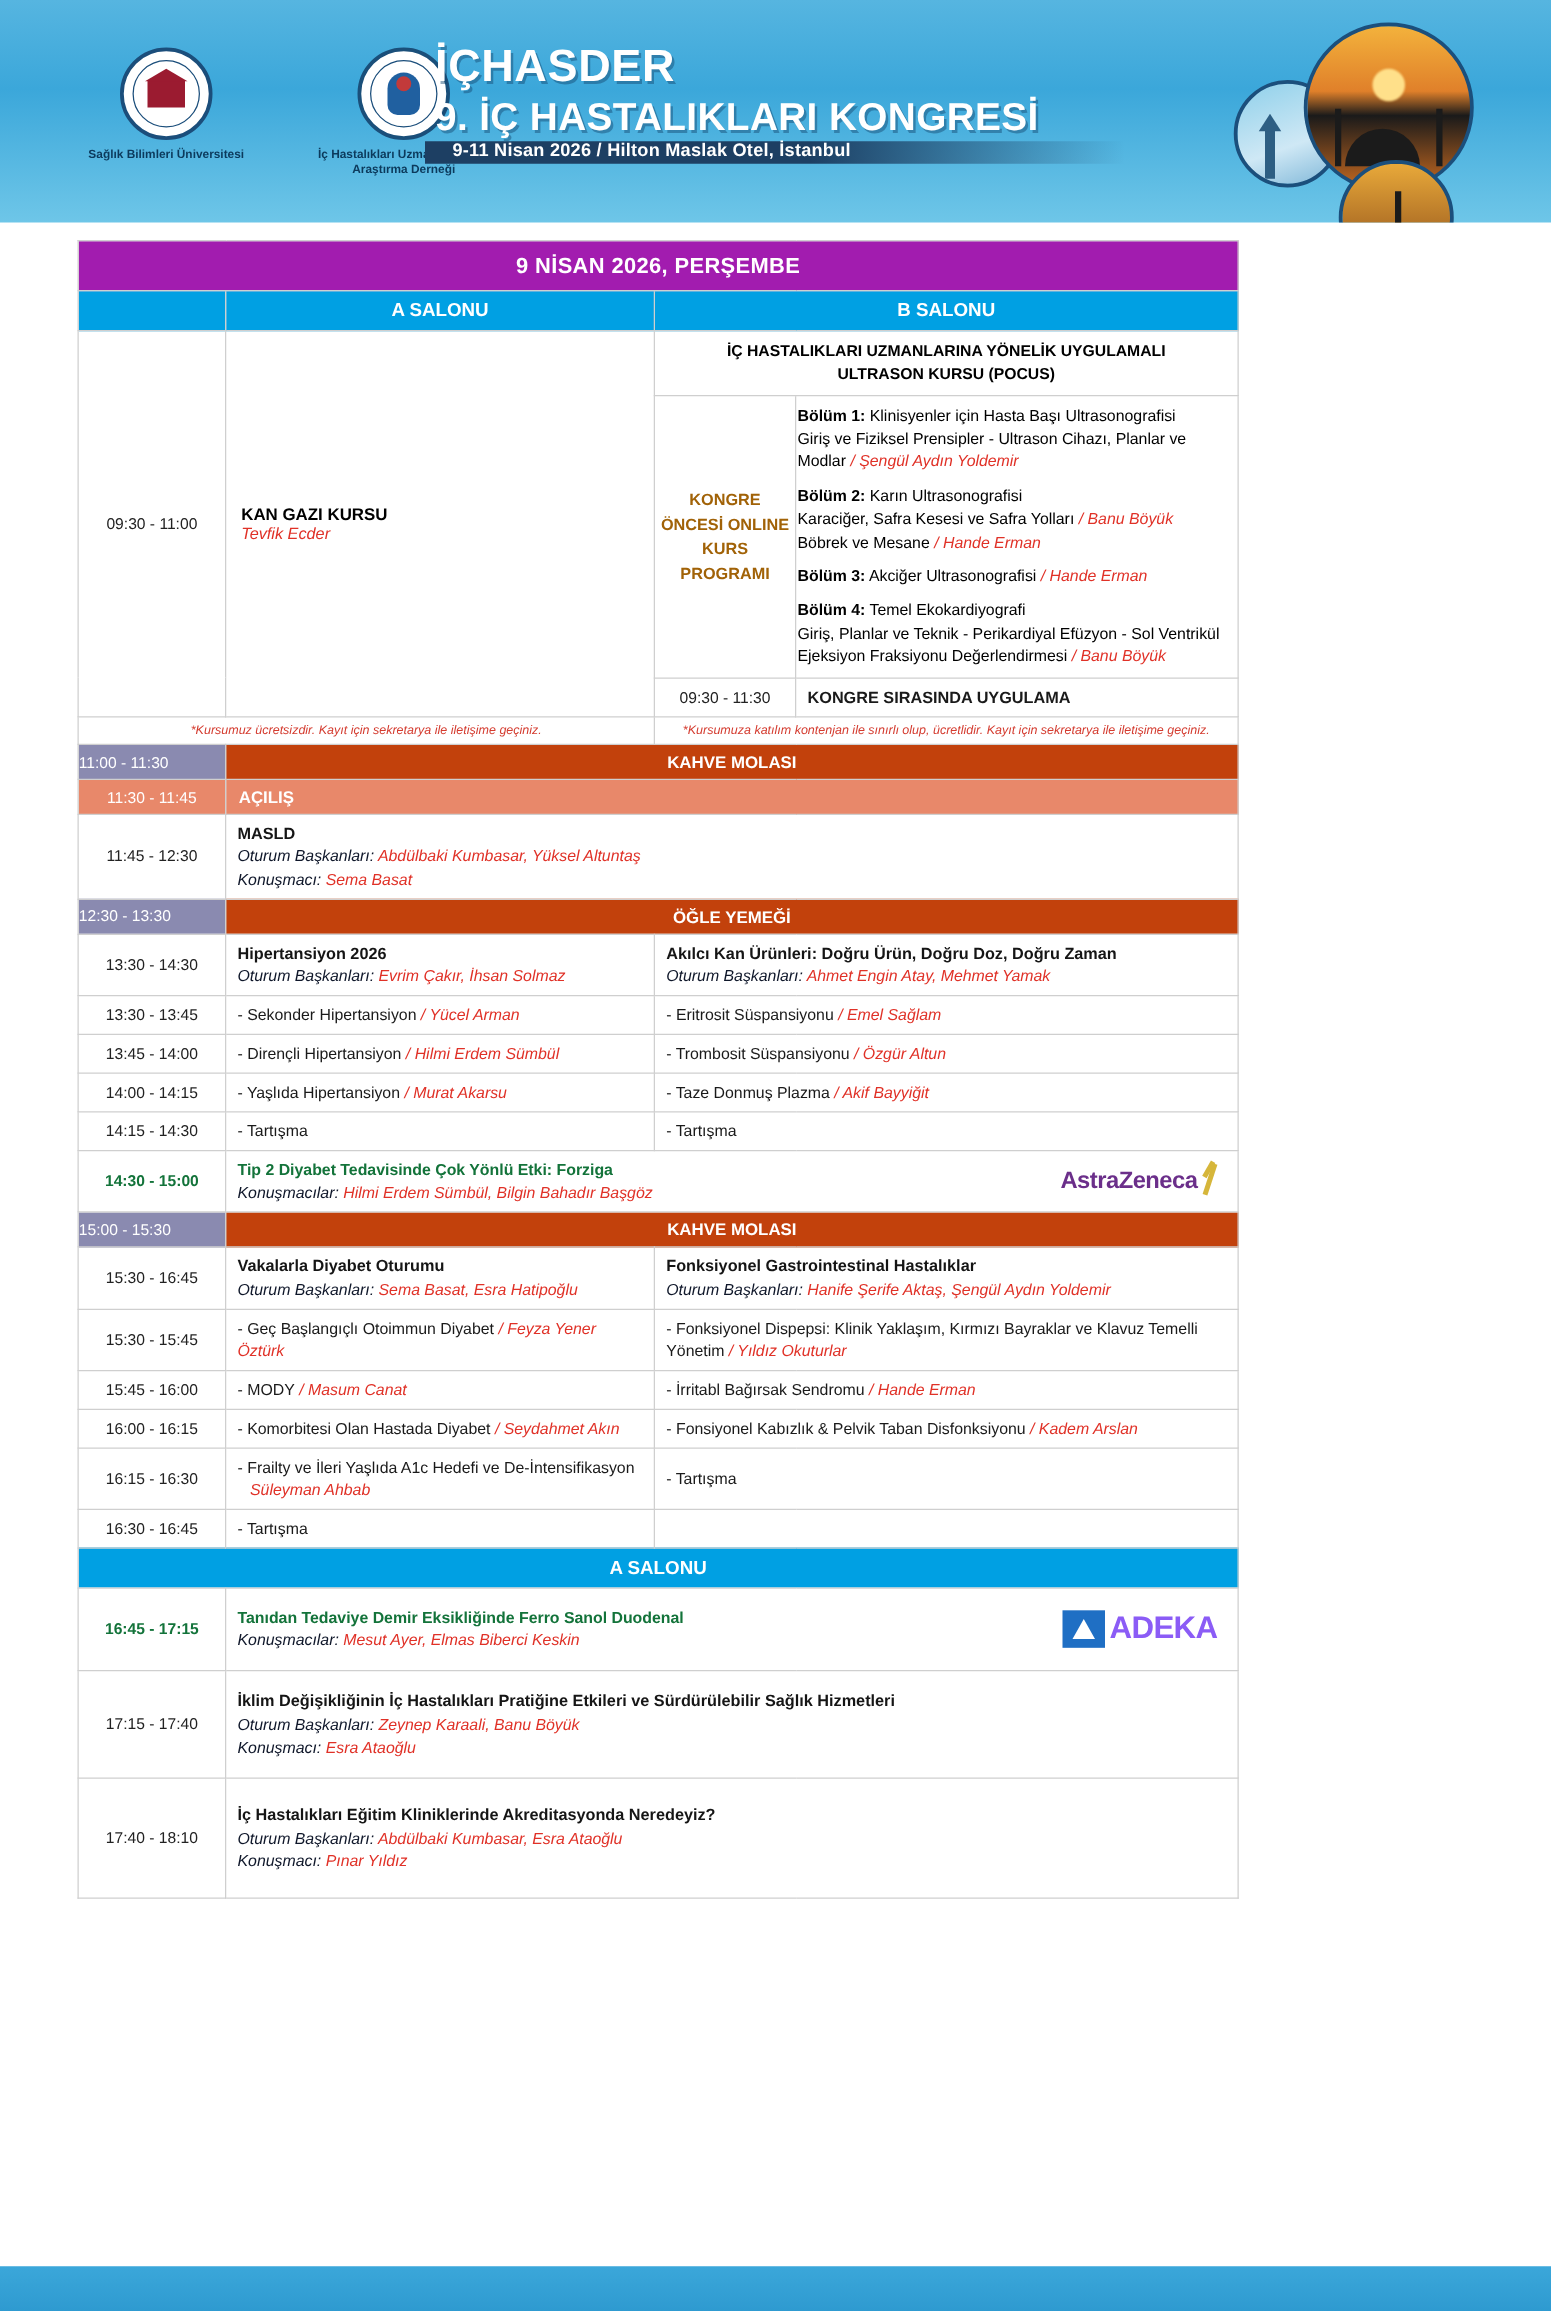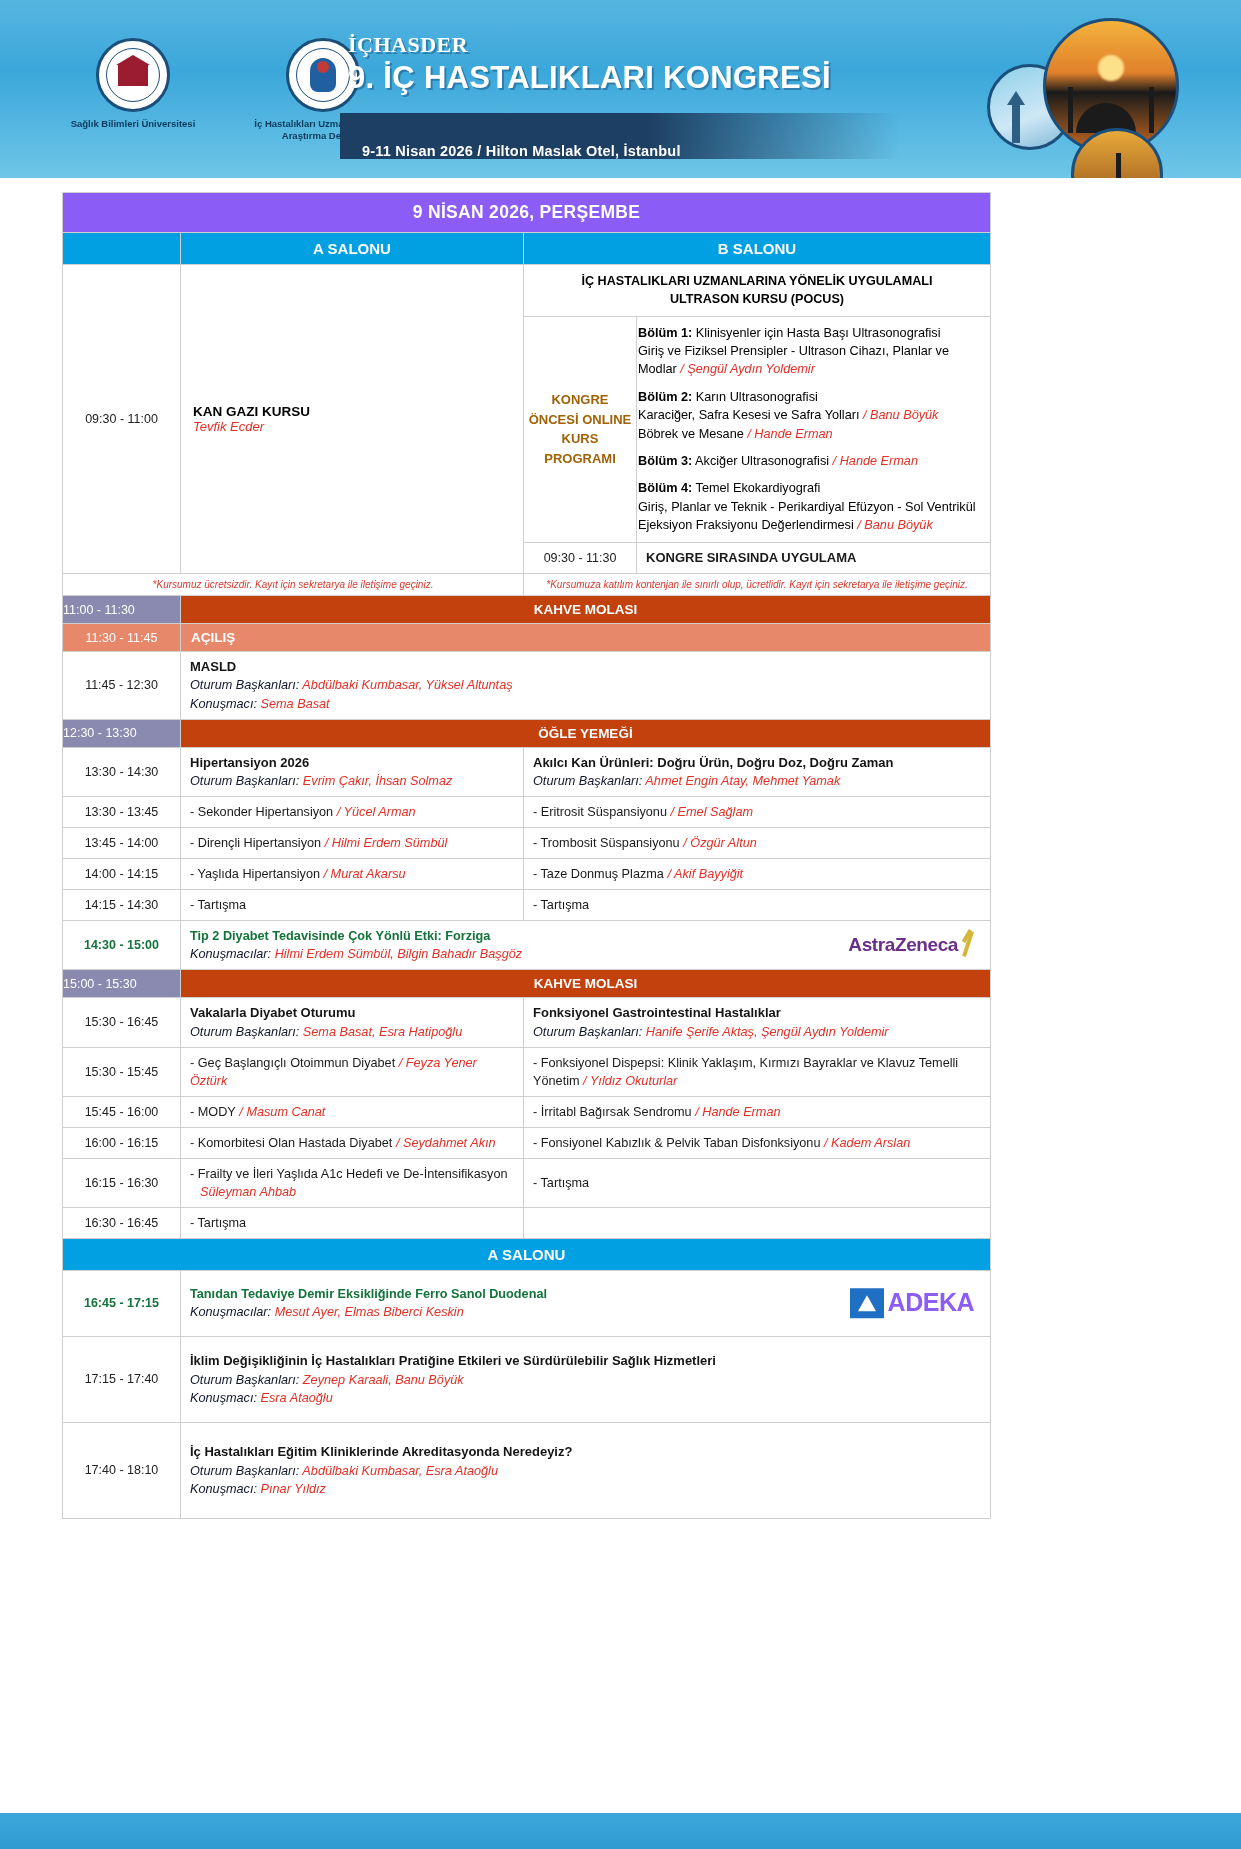--- a/index.html
+++ b/index.html
@@ -41,53 +41,52 @@
     background: #2060a0; position: relative;
   }
   .seal .fig::after{
     content:""; position:absolute; left:50%; top:3px; transform:translateX(-50%);
     width:12px; height:12px; border-radius:50%; background:#c23a3a;
   }
   .logo-cap { font-size: 9.5px; font-weight: bold; line-height: 1.25; color:#0c3a5c; }
 
   .banner .title-wrap { position: absolute; left: 348px; top: 32px; }
   .kongre-line1 {
-    font-size: 22px; font-weight: bold; color: #ffffff; letter-spacing: .5px;
+    font-size: 36px; font-weight: bold; color: #ffffff; letter-spacing: .5px;
     text-shadow: 2px 2px 0 rgba(20,70,110,.45);
-    font-family: Liberation Serif, serif;
   }
   .kongre-line2 {
     font-size: 31px; font-weight: bold; color: #ffffff; letter-spacing: .3px;
     margin-top: 2px; text-shadow: 2px 2px 0 rgba(20,70,110,.45);
   }
   .banner .datebar {
-    position: absolute; left: 340px; top: 113px; width: 560px; height: 46px;
+    position: absolute; left: 340px; top: 113px; width: 560px; height: 18px;
     background: linear-gradient(90deg, #1d3f63 0%, #1d3f63 55%, rgba(29,63,99,0) 100%);
-    display: flex; align-items: flex-end; padding-left: 22px;
+    display: flex; align-items: flex-start; padding-left: 22px;
   }
   .banner .datebar span { color:#fff; font-size:14.5px; font-weight:600; letter-spacing:.2px; }
 
   .banner .photos { position:absolute; right: 24px; top: 8px; width: 230px; height: 180px; }
   .ph { position:absolute; border-radius:50%; border:3px solid #1b4f7c; overflow:hidden; }
   .ph1 { width:86px; height:86px; left:0px; top:56px; background:linear-gradient(160deg,#8fd0ea,#cfe8f5 60%,#7fb7d8); }
   .ph2 { width:136px; height:136px; left:56px; top:10px; background:linear-gradient(180deg,#f3b23c 0%, #e0802a 40%, #1a1a1a 55%, #c86a20 100%); }
   .ph3 { width:92px; height:92px; left:84px; top:120px; background:linear-gradient(180deg,#e8a93a,#8a4a18); }
   .tower { position:absolute; left:22px; bottom:4px; width:8px; height:40px; background:#2d5e83; }
   .tower::before{content:"";position:absolute;left:-5px;top:-12px;border-left:9px solid transparent;border-right:9px solid transparent;border-bottom:14px solid #2d5e83;}
   .dome { position:absolute; left:30px; bottom:18px; width:60px; height:30px; border-radius:30px 30px 0 0; background:#1b1b1b; }
   .min { position:absolute; bottom:18px; width:5px; height:46px; background:#1b1b1b; }
   .sun { position:absolute; left:52px; top:34px; width:26px; height:26px; border-radius:50%; background:#ffe08a; filter:blur(1px); }
 
   
   .table-wrap { position: absolute; left: 62px; top: 192px; width: 928px; }
   table.prog { width: 928px; border-collapse: collapse; table-layout: fixed; }
   table.prog td { border: 1px solid #cfcfcf; vertical-align: middle; }
 
   .daybar td {
-    background: #8b5cf6; color: #fff; text-align: center;
+    background: #a21caf; color: #fff; text-align: center;
     font-size: 17.5px; font-weight: bold; padding: 9px 0; border-color:#d42a2a;
     letter-spacing:.3px;
   }
   .hallbar td {
     background: #00a0e3; color: #fff; text-align: center;
     font-size: 15px; font-weight: bold; padding: 7px 0; border-color:#00a0e3;
   }
   .hallbar td.empty { background:#00a0e3; }
 
   .time {

